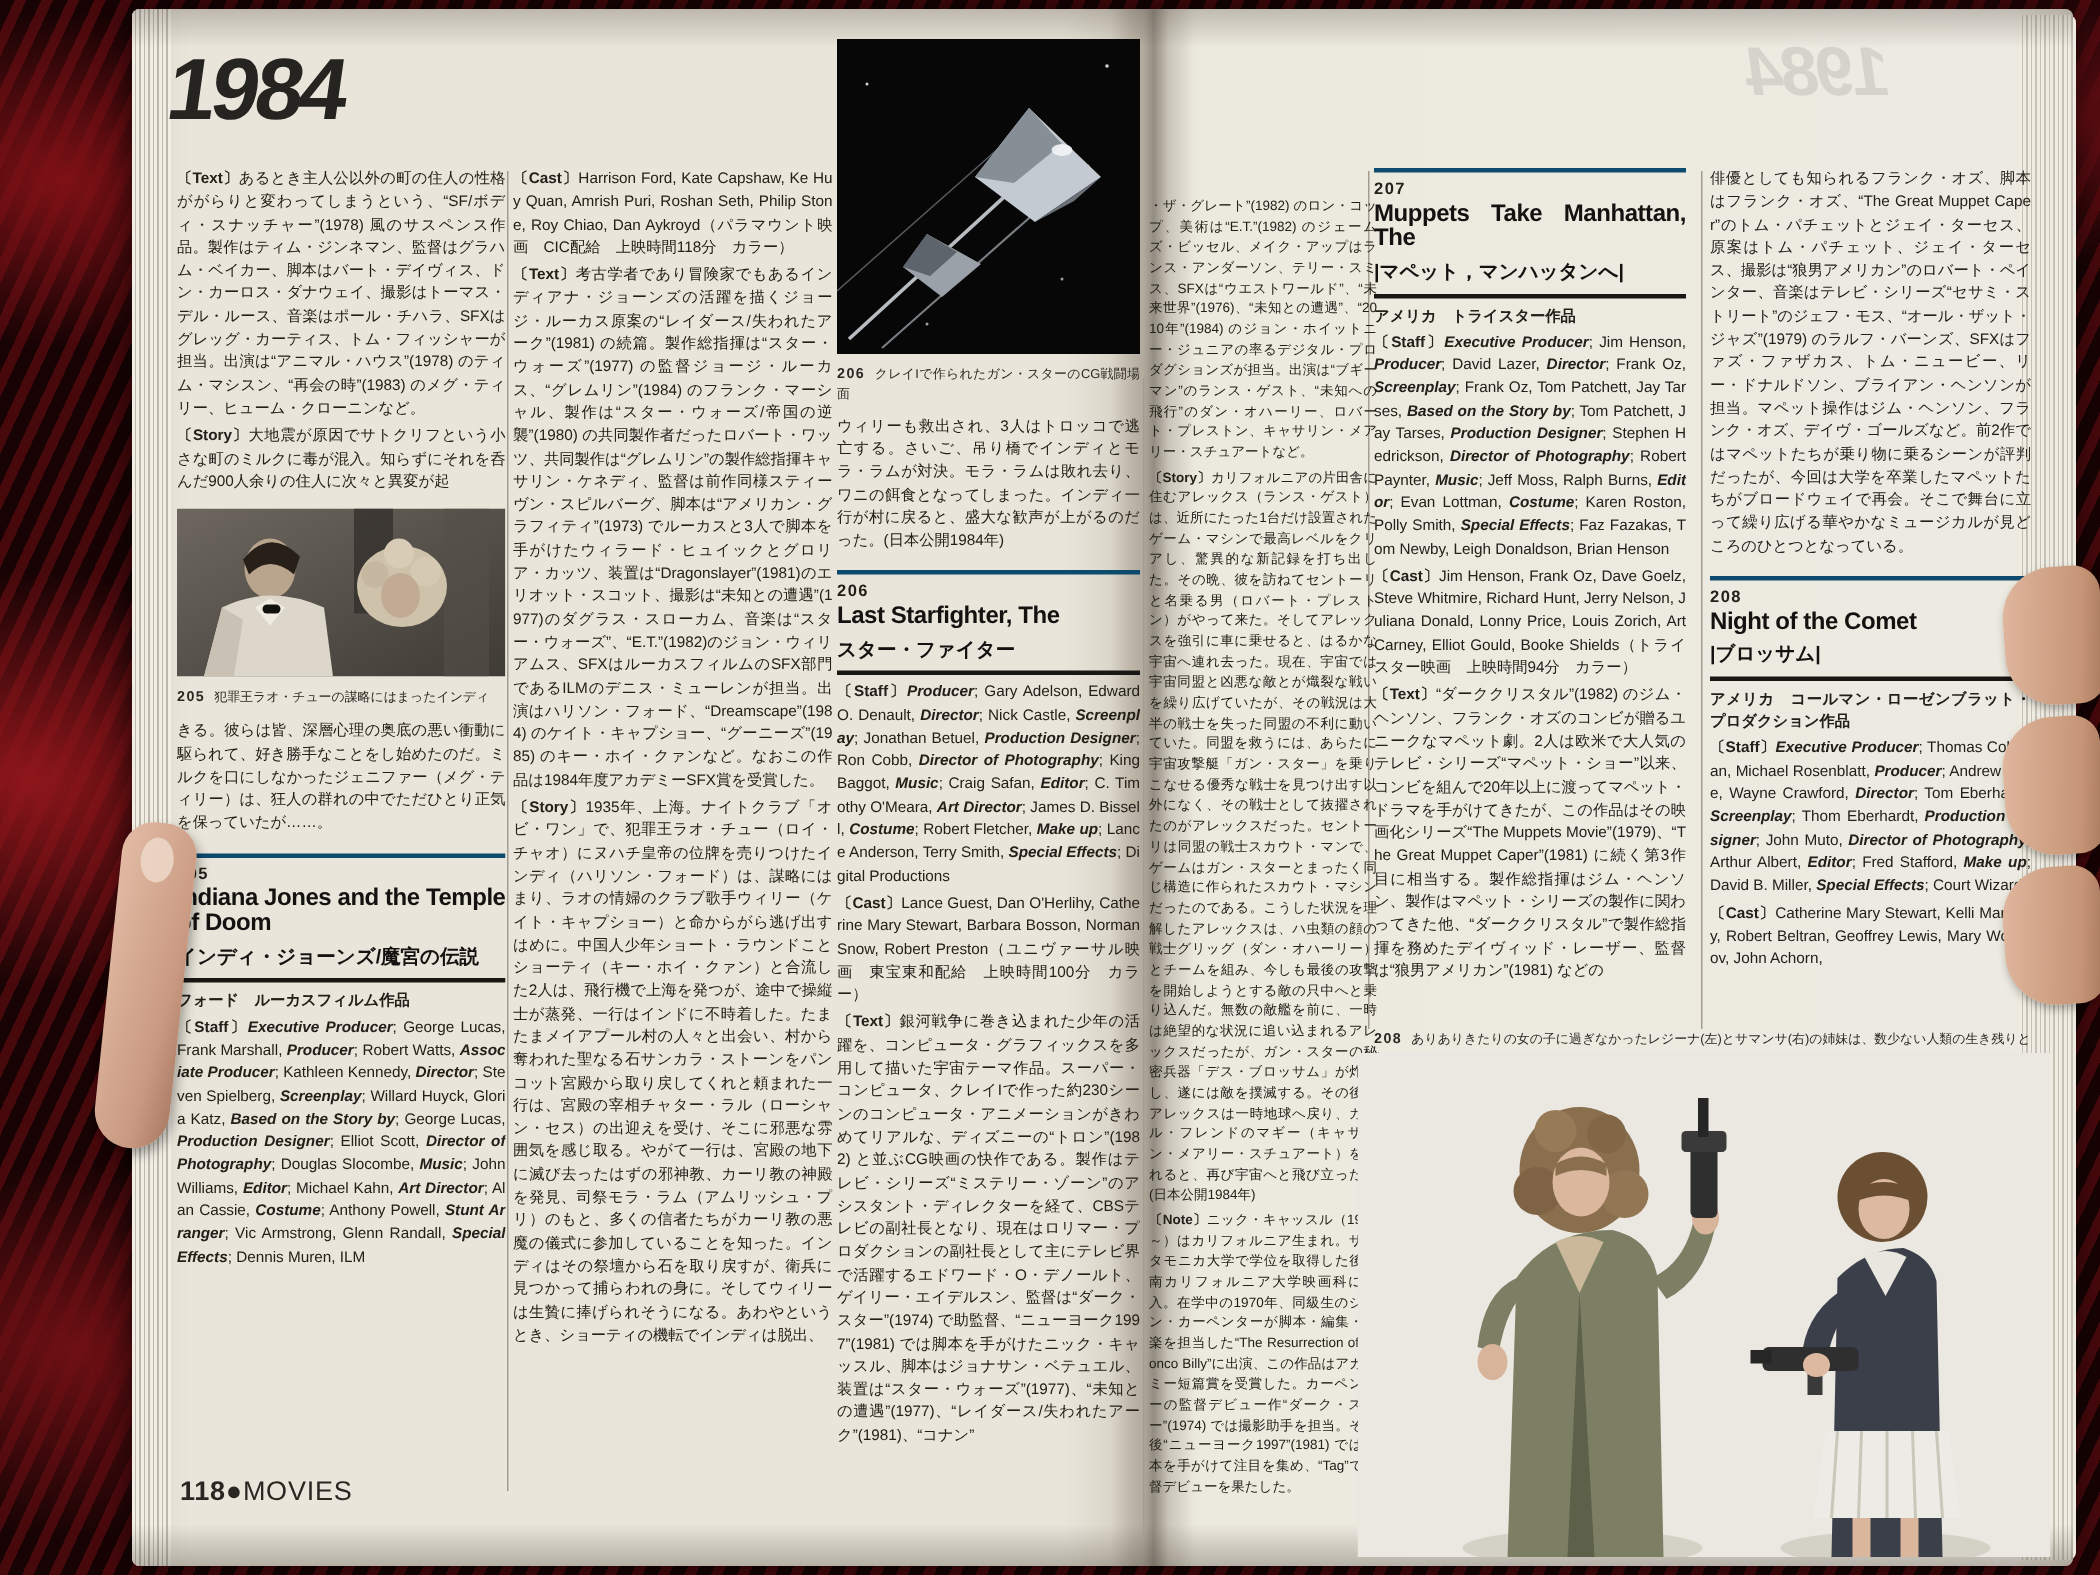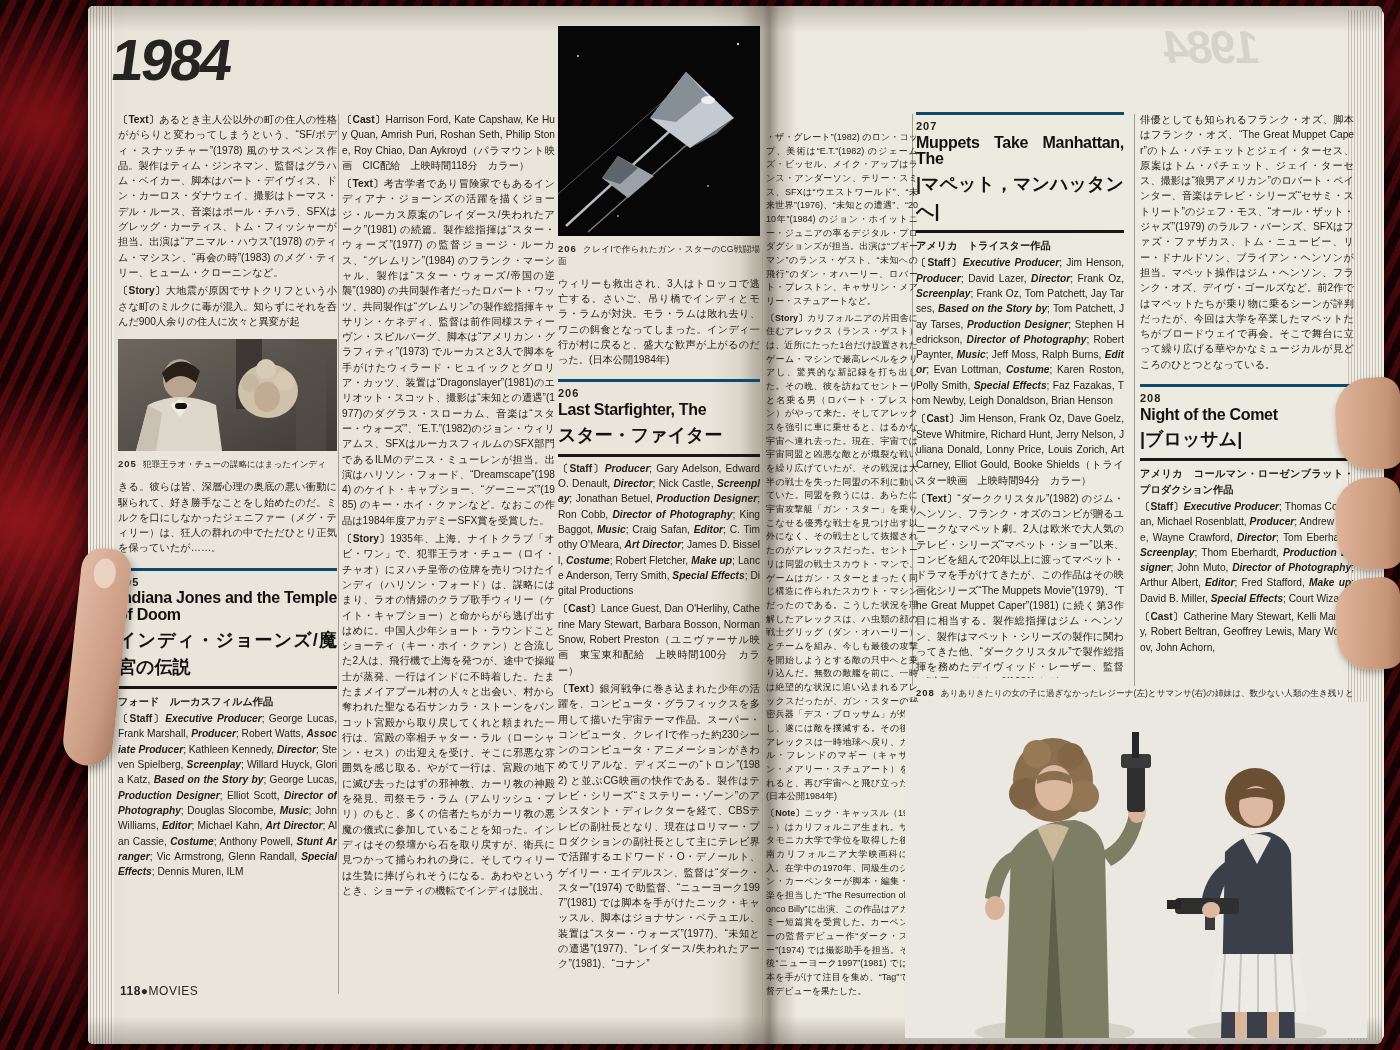--- a/index.html
+++ b/index.html
@@ -34,40 +34,40 @@
   .thumb{background:linear-gradient(100deg,#e3bca6 0%,#c99a81 70%,#a97a62 100%);box-shadow:2px 4px 8px rgba(0,0,0,.35);}
   .thumb .nail{position:absolute;left:13px;top:10px;width:22px;height:30px;border-radius:50%;background:#ecd6c6;opacity:.9;}
   .fingers{position:absolute;left:1336px;top:378px;width:70px;height:320px;}
   .finger{width:66px;height:92px;border-radius:34px 18px 18px 34px;margin-bottom:8px;transform:rotate(-4deg);
     background:linear-gradient(95deg,#e0b79e 0%,#c69577 75%,#a5765b 100%);box-shadow:1px 3px 6px rgba(0,0,0,.3);}
   
   .year{position:absolute;left:112px;top:26px;margin:0;font-size:58px;font-weight:800;color:#262420;
     letter-spacing:-3px;transform:skewX(-8deg);}
   .ghost-year{position:absolute;left:1165px;top:20px;font-size:46px;font-weight:800;color:rgba(50,50,50,.12);
     transform:scaleX(-1) skewX(-8deg);letter-spacing:-2px;}
-  .footer{position:absolute;left:120px;top:984px;font-size:12px;color:#2a2722;letter-spacing:.5px;}
+  .footer{position:absolute;left:120px;top:984px;font-size:18px;color:#2a2722;letter-spacing:.5px;}
   .footer b{font-weight:700;}
   
   .col{position:absolute;text-align:justify;overflow:hidden;color:#232019;}
   .fs-main{font-size:10.2px;line-height:1.5;}
   .fs-small{font-size:9px;line-height:1.52;margin-top:21px;}
   #l-col1{left:118px;top:112px;width:219px;height:882px;}
   #l-col2{left:342px;top:112px;width:213px;height:912px;}
   #r-col1{left:558px;top:26px;width:202px;height:1002px;}
   #r-col2{left:766px;top:110px;width:152px;height:912px;}
   #r-col3{left:916px;top:112px;width:208px;height:566px;}
   #r-col4{left:1140px;top:112px;width:214px;height:566px;}
   .para{margin:0 0 3px;word-break:break-all;}
   .ptag{font-weight:700;}
   .cl{font-weight:700;font-style:italic;}
   .country{font-weight:700;margin:5px 0 2px;word-break:break-all;}
   .entry-head{border-top:3px solid #0c4a6e;border-bottom:3px solid #191713;padding:3px 0 5px;margin:12px 0 4px;}
   .entry-num{font-size:11px;font-weight:800;letter-spacing:1px;}
   .entry-title-en{font-size:16px;font-weight:800;line-height:1.05;letter-spacing:-.3px;color:#141210;}
-  .entry-title-jp{font-size:18px;font-weight:700;margin-top:3px;color:#141210;}
+  .entry-title-jp{font-size:13px;font-weight:700;margin-top:3px;color:#141210;}
   .caption{font-size:8.6px;line-height:1.35;color:#2b2823;margin:3px 0 8px;}
   .cap-num{font-weight:800;font-size:9.5px;letter-spacing:1px;margin-right:6px;}
   figure{margin:0;}
   .photo-ij{margin:10px 0 0;}
   .vrule{position:absolute;width:1px;background:#a39d8f;}
   #vr1{left:338px;top:114px;height:880px;}
   #vr2{left:762px;top:252px;height:772px;}
   #vr3{left:912px;top:114px;height:572px;}
   #vr4{left:1134px;top:114px;height:572px;}
   .caption-208{position:absolute;left:916px;top:684px;width:445px;}

